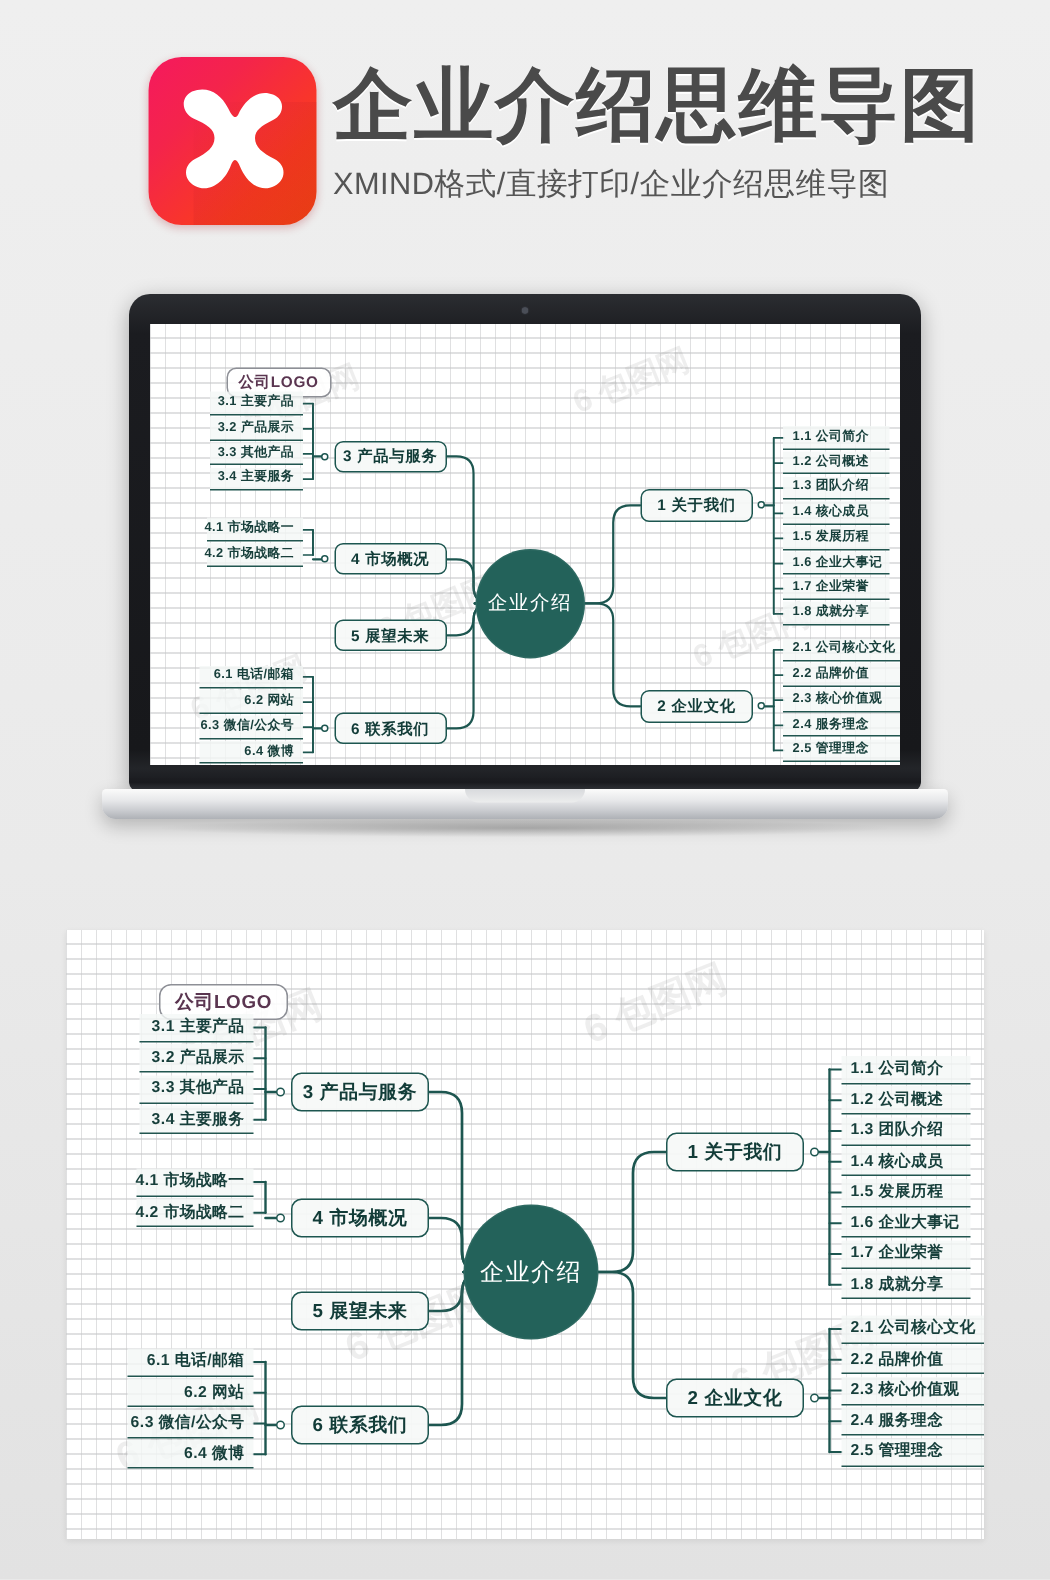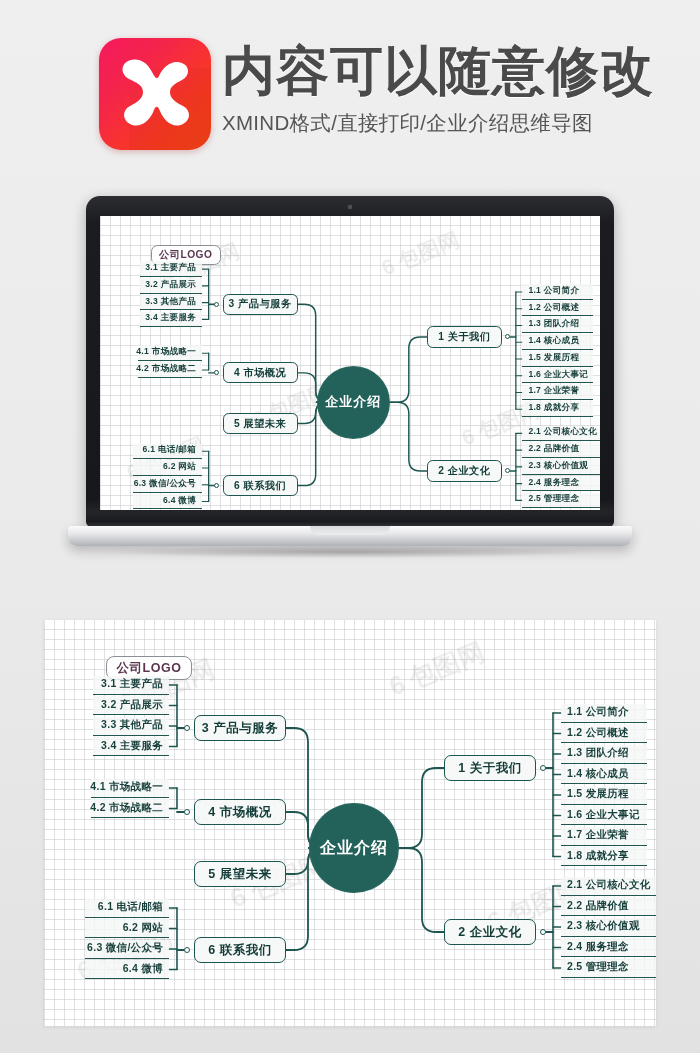--- a/index.html
+++ b/index.html
@@ -86,21 +86,21 @@
 
   .mm-logo {
     position:absolute; border:1.4px solid #8d8f96; border-radius:8px;
     background: rgba(255,255,255,.88);
     color:#5a3550; font-weight:bold; text-align:center;
     display:flex; align-items:center; justify-content:center;
     letter-spacing:.5px;
   }
   .node-main {
     position:absolute; border-radius:50%;
-    background:#23625a; color:#fff; font-weight:bold;
+    background:#23625a; color:#fff; font-weight:normal;
     display:flex; align-items:center; justify-content:center;
     letter-spacing:1px;
     box-shadow: inset 0 0 0 1px rgba(255,255,255,.05);
   }
   .node-l1 {
     position:absolute; border:1.6px solid #1d5650; border-radius:7px;
     background: rgba(246,248,247,.92); color:#123c38; font-weight:bold;
     display:flex; align-items:center; justify-content:center;
     white-space:nowrap; letter-spacing:.5px;
   }
@@ -136,21 +136,21 @@
     <div class="logo-mark">
       <div class="shade"></div>
       <svg width="86" height="82" viewBox="0 0 86 82">
         <path fill="#ffffff" d="M16 8 C26 4 35 9 40 19 C43 25 45 27 47 23 C51 14 60 6 70 10 C78 13 78 23 70 27
           C62 31 58 34 58 39 C58 45 63 49 71 53 C79 57 79 67 71 71 C61 76 52 68 48 58
           C46 53 44 52 42 57 C38 68 28 76 18 71 C10 67 10 57 18 53 C26 49 31 45 31 39
           C31 33 26 30 17 26 C9 22 8 12 16 8 Z"></path>
       </svg>
     </div>
     <div class="title-block">
-      <div class="main-title">内容可以随意修改</div>
+      <div class="main-title">企业介绍思维导图</div>
       <div class="sub-title">XMIND格式/直接打印/企业介绍思维导图</div>
     </div>
   </div>
 
   <div class="laptop">
     <div class="laptop-lid">
       <div class="laptop-cam"></div>
       <div class="laptop-screen">
         <div class="mm" id="mm-small">
             <svg class="links" viewBox="0 0 500 294" preserveAspectRatio="none">

